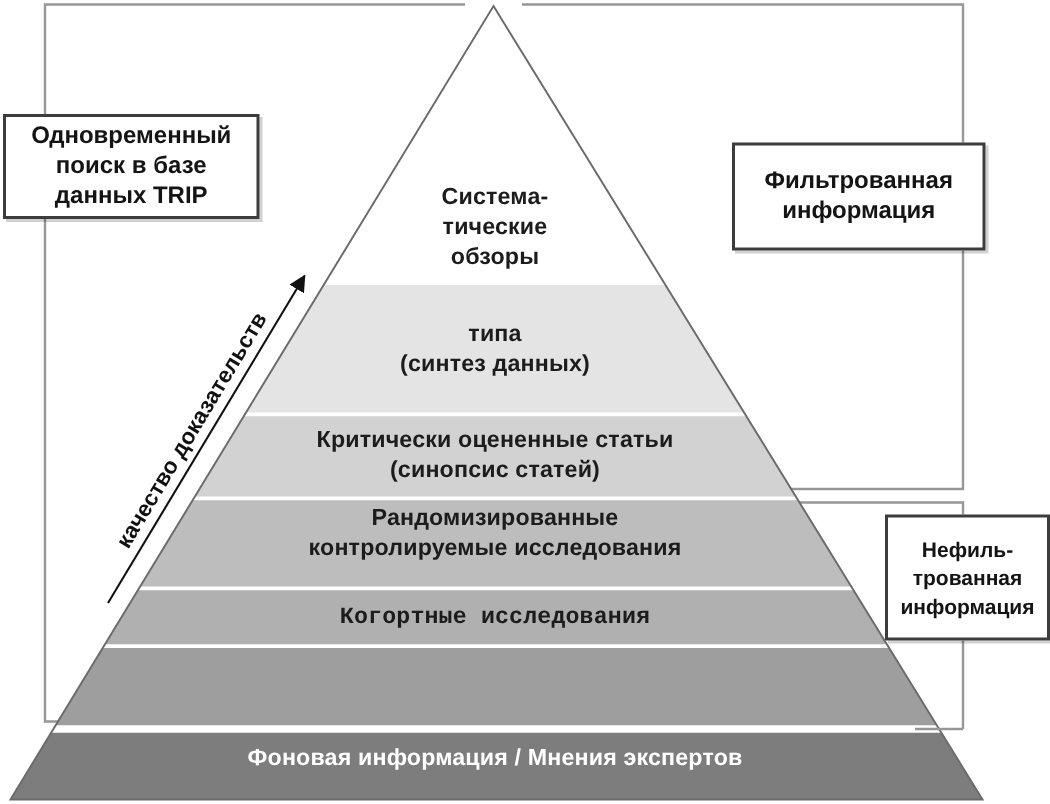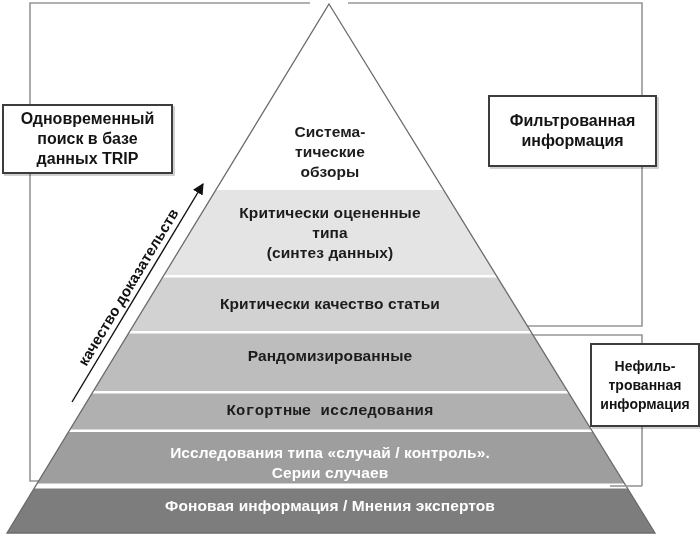--- a/index.html
+++ b/index.html
@@ -65,44 +65,41 @@
 
     <line x1="72" y1="402" x2="203" y2="184" stroke="#111" stroke-width="1.4" marker-end="url(#ah)"></line>
   </svg>
 
   <div class="band-label" style="top:122px;height:60px;">
     <div>Система-</div>
     <div>тические</div>
     <div>обзоры</div>
   </div>
   <div class="band-label" style="top:190px;height:85px;">
-    <div>Критически оцененные</div>
     <div>типа</div>
     <div>(синтез данных)</div>
   </div>
   <div class="band-label" style="top:277px;height:54px;">
-    <div>Критически качество статьи</div>
+    <div>Критически оцененные статьи</div>
+    <div>(синопсис статей)</div>
   </div>
   <div class="band-label" style="top:333px;height:46px;">
     <div>Рандомизированные</div>
+    <div>контролируемые исследования</div>
   </div>
   <div class="band-label" style="top:393px;height:36px;font-family:Liberation Mono, monospace;">
     <div>Когортные исследования</div>
-  </div>
-  <div class="band-label light" style="top:437px;height:51px;">
-    <div>Исследования типа «случай / контроль».</div>
-    <div>Серии случаев</div>
   </div>
   <div class="band-label light" style="top:488px;height:35px;">
     <div>Фоновая информация / Мнения экспертов</div>
   </div>
 
   <div id="quality-label">качество доказательств</div>
 
-  <div class="callout" id="trip-box" style="left:2px;top:104px;width:167px;height:66px;">
+  <div class="callout" id="trip-box" style="left:2px;top:76px;width:167px;height:66px;">
     <div>Одновременный</div>
     <div>поиск в базе</div>
     <div>данных TRIP</div>
   </div>
 
   <div class="callout" id="filtered-box" style="left:488px;top:95px;width:165px;height:68px;">
     <div>Фильтрованная</div>
     <div>информация</div>
   </div>
 

